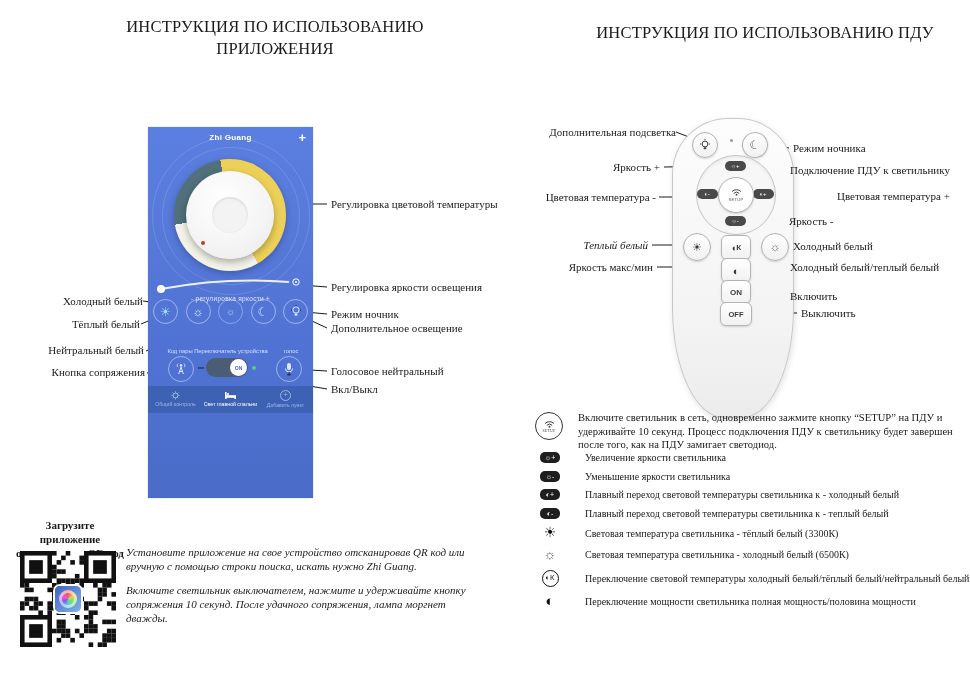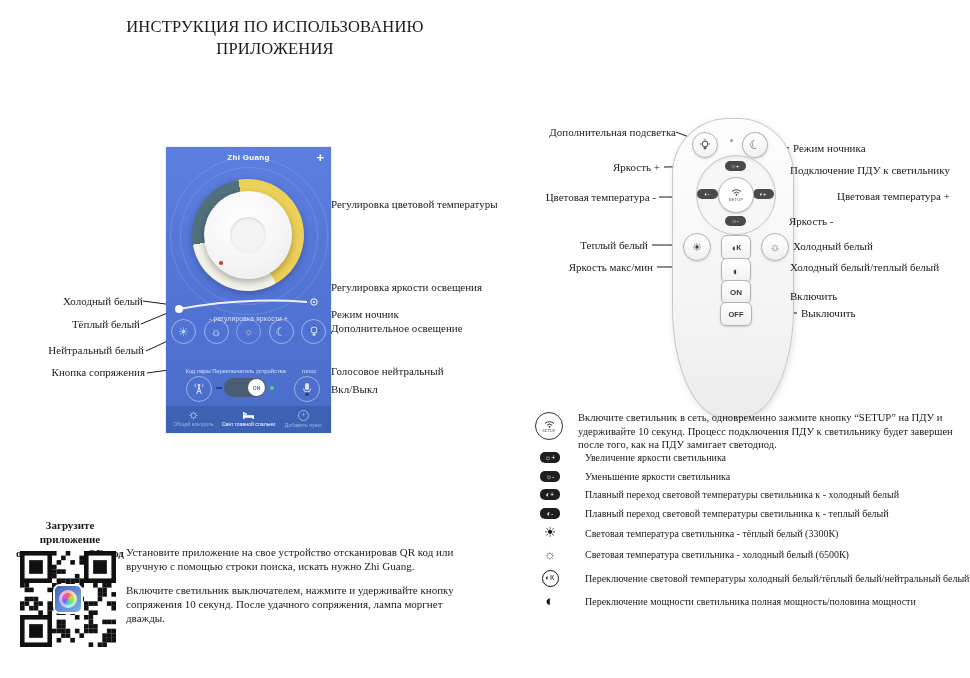--- a/index.html
+++ b/index.html
@@ -6,23 +6,23 @@
   .canvas{position:relative;width:970px;height:678px;background:#ffffff;overflow:hidden;
           font-family:"Liberation Serif",serif;color:#1a1a1a;}
   .abs{position:absolute;}
   .doc-title{position:absolute;font-weight:normal;font-size:16.5px;text-align:center;line-height:1.35;letter-spacing:.2px;}
   .callout{position:absolute;font-size:11px;white-space:nowrap;}
   .callout.r{text-align:right;}
   svg.lines{position:absolute;left:0;top:0;pointer-events:none;}
   line{stroke:#1a1a1a;stroke-width:1;}
 
   
-  .phone{position:absolute;left:166px;top:127px;width:165px;height:286px;
+  .phone{position:absolute;left:148px;top:127px;width:165px;height:371px;
          background:linear-gradient(180deg,#5b7fe0 0%,#5173d4 55%,#4a6cc8 100%);
-         font-family:"Liberation Sans",sans-serif;box-shadow:0 0 0 1px rgba(0,0,0,.06);margin-top:20px;}
+         font-family:"Liberation Sans",sans-serif;box-shadow:0 0 0 1px rgba(0,0,0,.06);}
   .app-header{position:absolute;left:0;top:0;width:100%;height:22px;}
   .app-title{position:absolute;width:100%;top:6px;text-align:center;color:#fff;font-size:8px;font-weight:bold;letter-spacing:.3px;}
   .app-plus{position:absolute;right:7px;top:3px;color:#fff;font-size:13px;font-weight:bold;}
   .deco{position:absolute;border:1px solid rgba(255,255,255,.14);border-radius:50%;}
   .knob-ring{position:absolute;left:26px;top:32px;width:112px;height:112px;border-radius:50%;
              background:conic-gradient(from -10deg,#ecd058 0 160deg,#f2f2e8 160deg 270deg,#50707c 270deg 360deg);
              box-shadow:0 2px 6px rgba(0,0,0,.25);}
   .knob{position:absolute;left:38px;top:44px;width:88px;height:88px;border-radius:50%;
         background:radial-gradient(circle at 42% 35%,#ffffff 0%,#f4f4f4 60%,#e7e7e7 100%);
         box-shadow:0 3px 7px rgba(0,0,0,.3);}
@@ -67,21 +67,21 @@
   
   .qr-caption{position:absolute;left:14px;top:519px;width:112px;text-align:center;font-weight:bold;font-size:11px;line-height:1.25;}
   .qr-box{position:absolute;left:20px;top:551px;width:96px;height:96px;background:#fff;}
   .qr-icon{position:absolute;left:35px;top:35px;width:26px;height:26px;border-radius:5px;
            background:linear-gradient(135deg,#3f64c0,#7fb3e8);display:flex;align-items:center;justify-content:center;
            box-shadow:0 0 0 2px #fff;}
   .qr-icon .swirl{width:18px;height:18px;border-radius:50%;
            background:conic-gradient(#e85a5a,#e8c85a,#6fe85a,#5ac8e8,#7a5ae8,#e85ad0,#e85a5a);
            box-shadow:inset 0 0 0 3px rgba(255,255,255,.55);}
   .paras{position:absolute;left:126px;top:545px;width:348px;font-size:11px;line-height:1.3;}
-  .paras p{margin:0 0 9px 0;}
+  .paras p{margin:0 0 9px 0;font-style:italic;}
 
   
   .setup-badge{position:absolute;left:535px;top:412px;width:26px;height:26px;border-radius:50%;border:1.4px solid #333;
                display:flex;flex-direction:column;align-items:center;justify-content:center;gap:1px;background:#fff;}
   .setup-badge .setup-txt{font-size:3.8px;color:#333;}
   .setup-note{position:absolute;left:578px;top:411px;width:390px;font-size:10.6px;line-height:1.28;}
   .legend{position:absolute;left:538px;top:452px;width:430px;}
   .lg-row{display:flex;align-items:center;margin-bottom:7.6px;}
   .lg-ic{width:24px;display:flex;justify-content:center;margin-right:7px;flex:none;}
   .lg-pill{width:20px;height:11px;border-radius:5px;background:#1e1e1e;color:#fff;font-size:7px;
@@ -120,20 +120,21 @@
     <line x1="742" y1="184" x2="787" y2="171"></line>
     <line x1="770" y1="197" x2="788" y2="197"></line>
     <line x1="748" y1="214" x2="785" y2="221"></line>
     <line x1="782" y1="245" x2="789" y2="246"></line>
     <line x1="744" y1="250" x2="786" y2="266"></line>
     <line x1="750" y1="290" x2="787" y2="296"></line>
     <line x1="748" y1="313" x2="797" y2="313"></line>
   </svg>
 
   <div class="doc-title" style="left:90px;top:16px;width:370px;">ИНСТРУКЦИЯ ПО ИСПОЛЬЗОВАНИЮ ПРИЛОЖЕНИЯ</div>
+  <div class="doc-title" style="left:570px;top:22px;width:390px;">ИНСТРУКЦИЯ ПО ИСПОЛЬЗОВАНИЮ ПДУ</div>
 
   <div class="phone">
     <div class="app-header">
       <div class="app-title">Zhi Guang</div>
       <div class="app-plus">+</div>
     </div>
     <div class="deco" style="left:4px;top:10px;width:156px;height:156px;"></div>
     <div class="deco" style="left:14px;top:20px;width:136px;height:136px;"></div>
     <div class="knob-ring"></div>
     <div class="knob"></div>
@@ -402,21 +403,21 @@
     <div class="rbtn round" style="left:88px;top:114px;width:26px;height:26px;font-size:12px;color:#777;">☼</div>
 
     <div class="rbtn sq" style="left:48px;top:139px;width:28px;height:23px;font-size:11px;">◐</div>
     <div class="rbtn sq" style="left:48px;top:161px;width:28px;height:22px;font-size:8px;font-weight:bold;">ON</div>
     <div class="rbtn sq" style="left:47px;top:183px;width:30px;height:22px;font-size:7.5px;font-weight:bold;">OFF</div>
   </div>
 
   <div class="callout r" style="left:544px;top:126px;width:132px;">Дополнительная подсветка</div>
   <div class="callout r" style="left:560px;top:161px;width:100px;">Яркость +</div>
   <div class="callout r" style="left:518px;top:191px;width:138px;">Цветовая температура -</div>
-  <div class="callout r" style="left:558px;top:239px;width:90px;">Теплый белый</div>
+  <div class="callout r" style="left:558px;top:239px;width:90px;font-style:italic;">Теплый белый</div>
   <div class="callout r" style="left:540px;top:261px;width:113px;">Яркость макс/мин</div>
 
   <div class="callout" style="left:793px;top:142px;">Режим ночника</div>
   <div class="callout" style="left:790px;top:164px;">Подключение ПДУ к светильнику</div>
   <div class="callout" style="left:792px;top:190px;margin-left:45px;">Цветовая температура +</div>
   <div class="callout" style="left:789px;top:215px;">Яркость -</div>
   <div class="callout" style="left:793px;top:240px;">Холодный белый</div>
   <div class="callout" style="left:790px;top:261px;">Холодный белый/теплый белый</div>
   <div class="callout" style="left:790px;top:290px;">Включить</div>
   <div class="callout" style="left:801px;top:307px;">Выключить</div>

